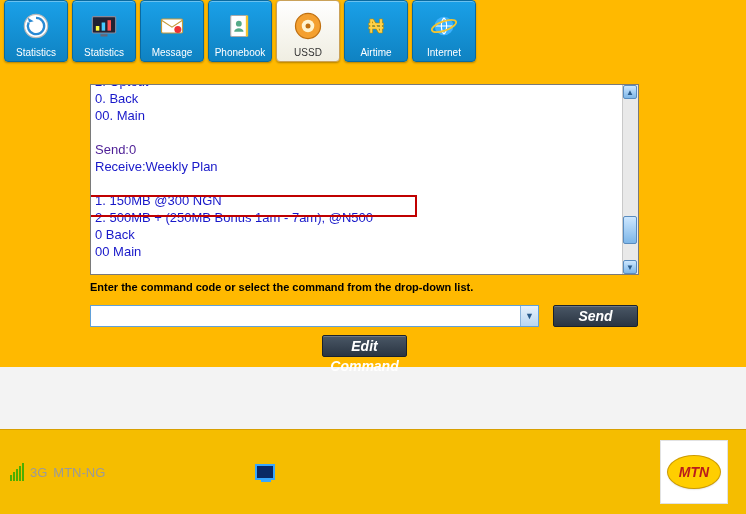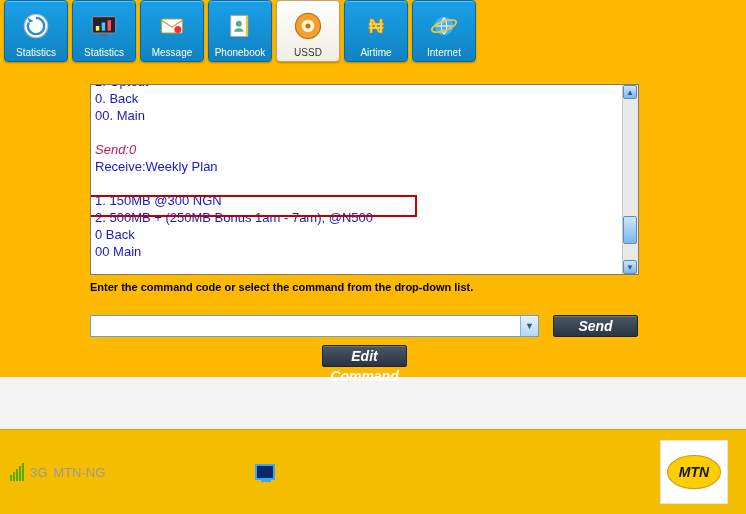--- a/index.html
+++ b/index.html
@@ -66,21 +66,21 @@
     padding: 2px 4px;
     overflow: hidden;
   }
   .ussd-text {
     font-family: Arial, Helvetica, sans-serif;
     font-size: 13px;
     line-height: 17px;
     color: #1818c9;
     white-space: pre;
   }
-  .ussd-text .black { color: #be185d; font-style: italic; }
+  .ussd-text .black { color: #4c1d95; }
   .red-box {
     position: absolute;
     border: 2px solid #c00000;
     pointer-events: none;
   }
   .scroll-v {
     position: absolute;
     right: 0; top: 0;
     width: 16px; height: 100%;
     background: #e9e9e9;
@@ -102,21 +102,21 @@
     left: 0px;
     background: linear-gradient(#cde7ff,#7db6e8);
     border: 1px solid #5a8cbf;
     border-radius: 2px;
   }
   .instr {
     width: 549px;
     color: #000;
     font-size: 11px;
     font-weight: bold;
-    padding: 6px 0 22px 0;
+    padding: 6px 0 12px 0;
     font-family: Verdana, Arial, sans-serif;
   }
   .cmd-row {
     display: flex;
     gap: 14px;
     align-items: center;
   }
   .combo {
     width: 449px; height: 22px;
     background: #fff;
@@ -198,21 +198,21 @@
     border: 1px solid #e2e2e2;
     display:flex;align-items:center;justify-content:center;
     top: 50%;
     transform: translateY(-50%);
   }
   .mtn-oval{
     width: 52px; height: 32px;
     background: #ffce00;
     border-radius: 50%;
     display:flex;align-items:center;justify-content:center;
-    color:#0f172a; font-weight:bold; font-style:italic; font-size:14px;
+    color:#b91c1c; font-weight:bold; font-style:italic; font-size:14px;
     box-shadow: 0 0 0 1px #cc9b00, 0 1px 2px rgba(0,0,0,0.3);
   }
 </style>
 </head>
 <body>
 
 <div class="top-body">
   <div class="toolbar">
     <div class="tab">
       <span class="icon-slot">

